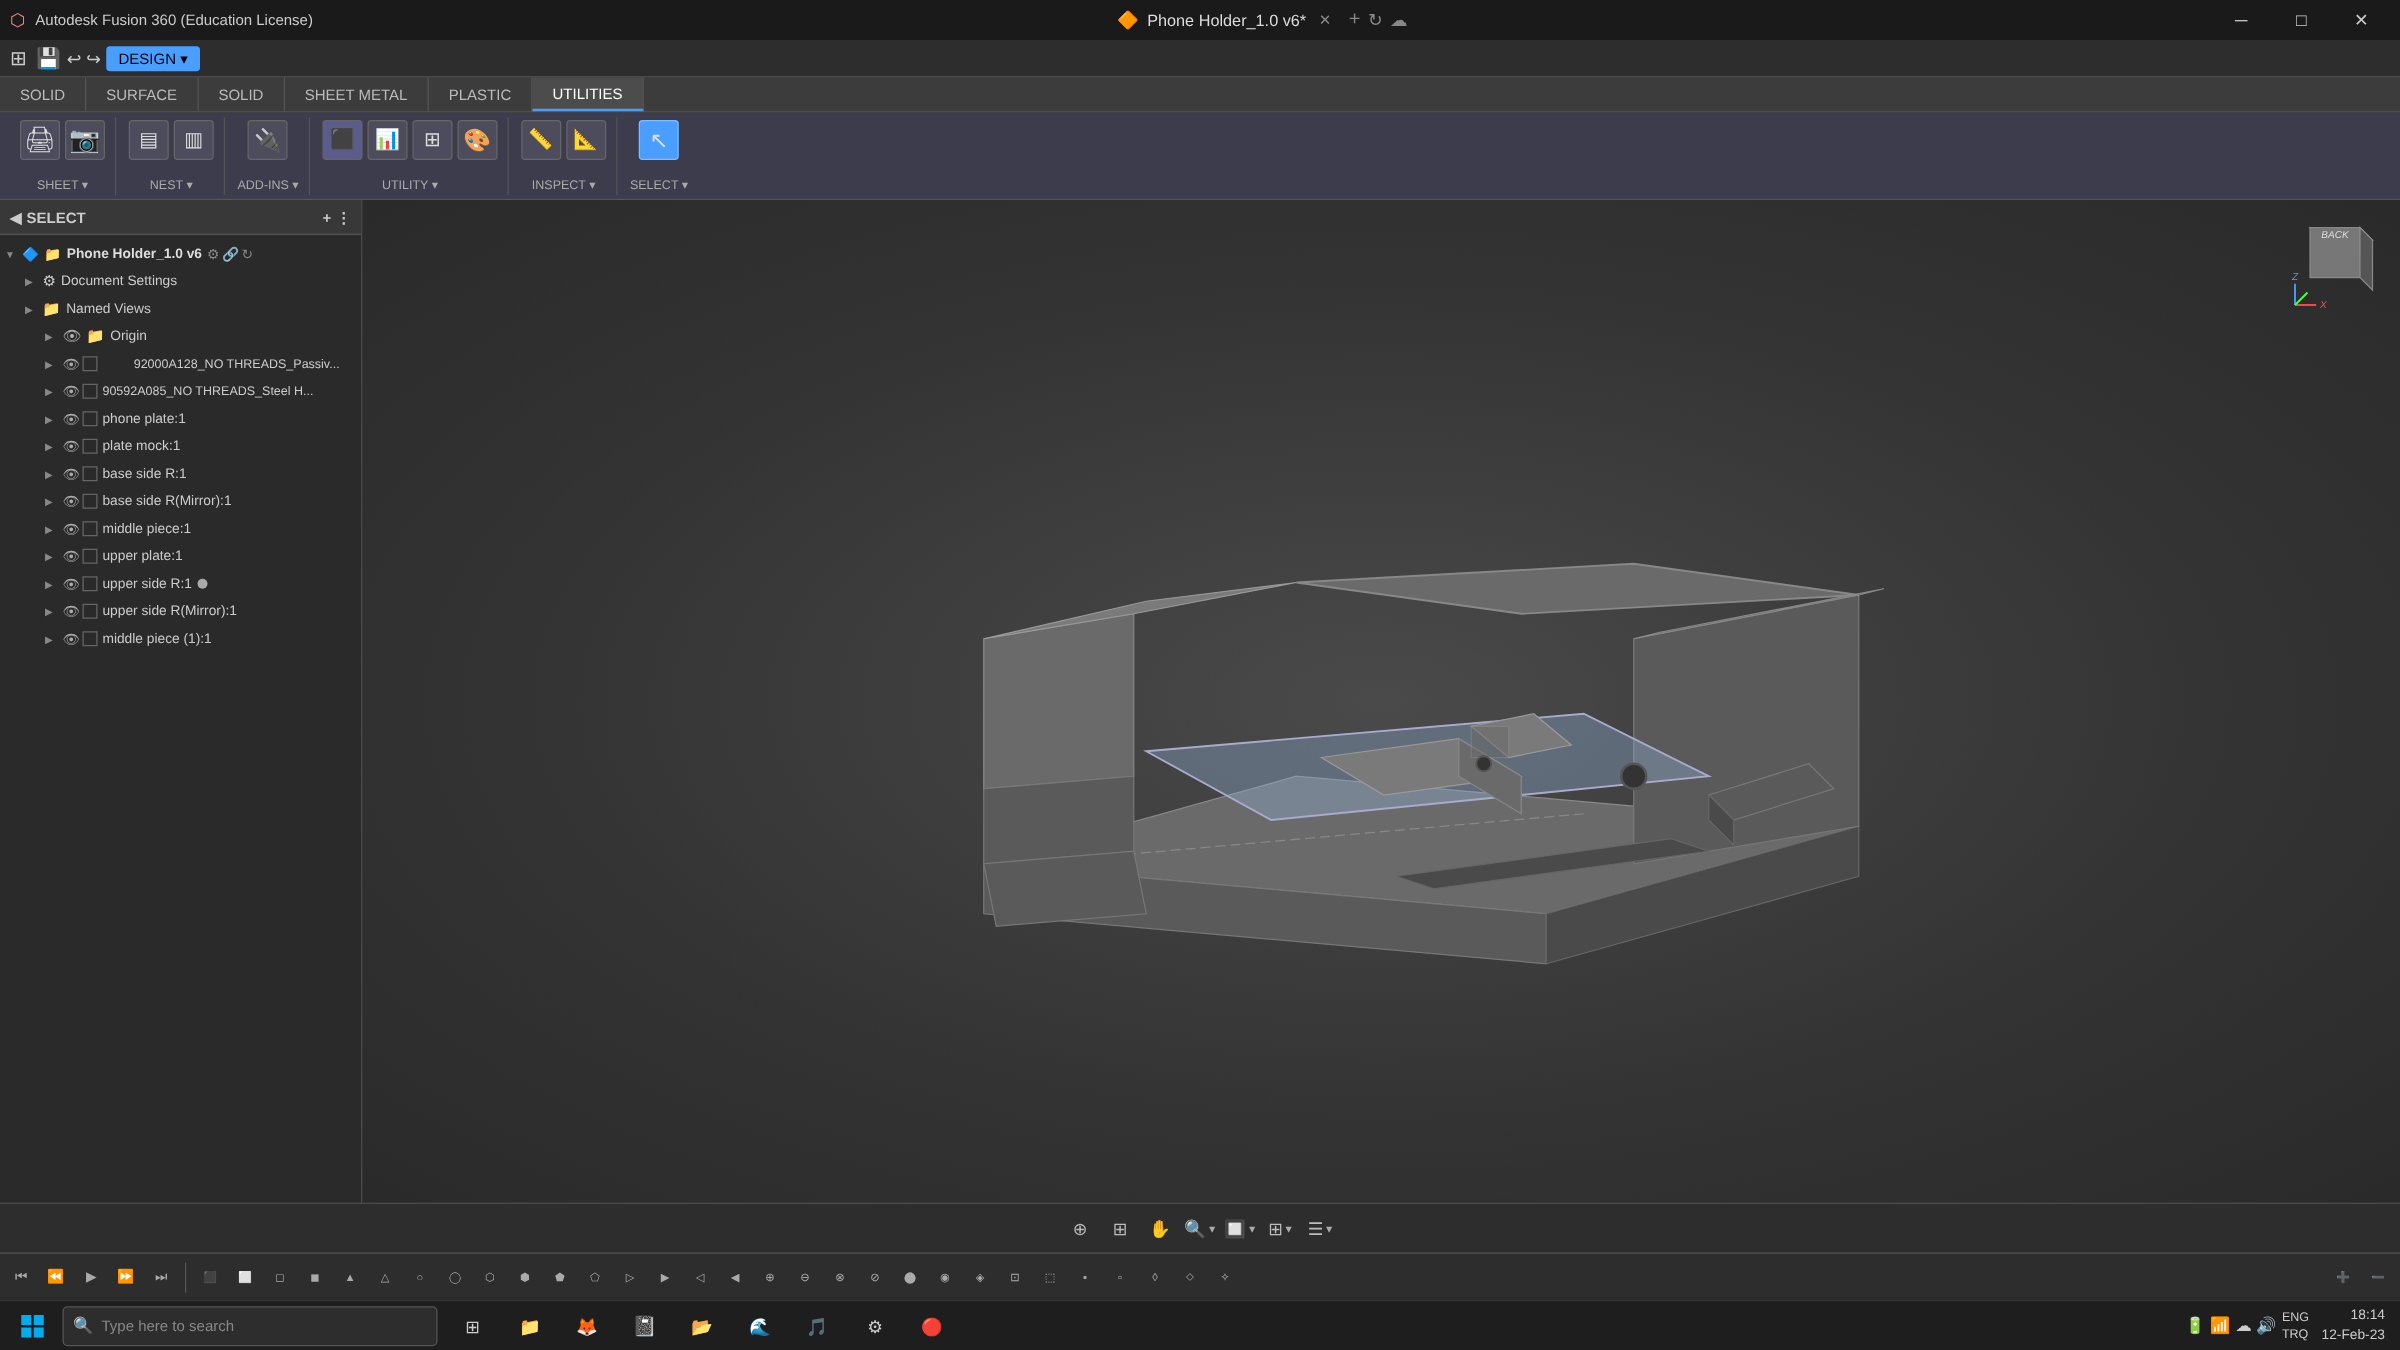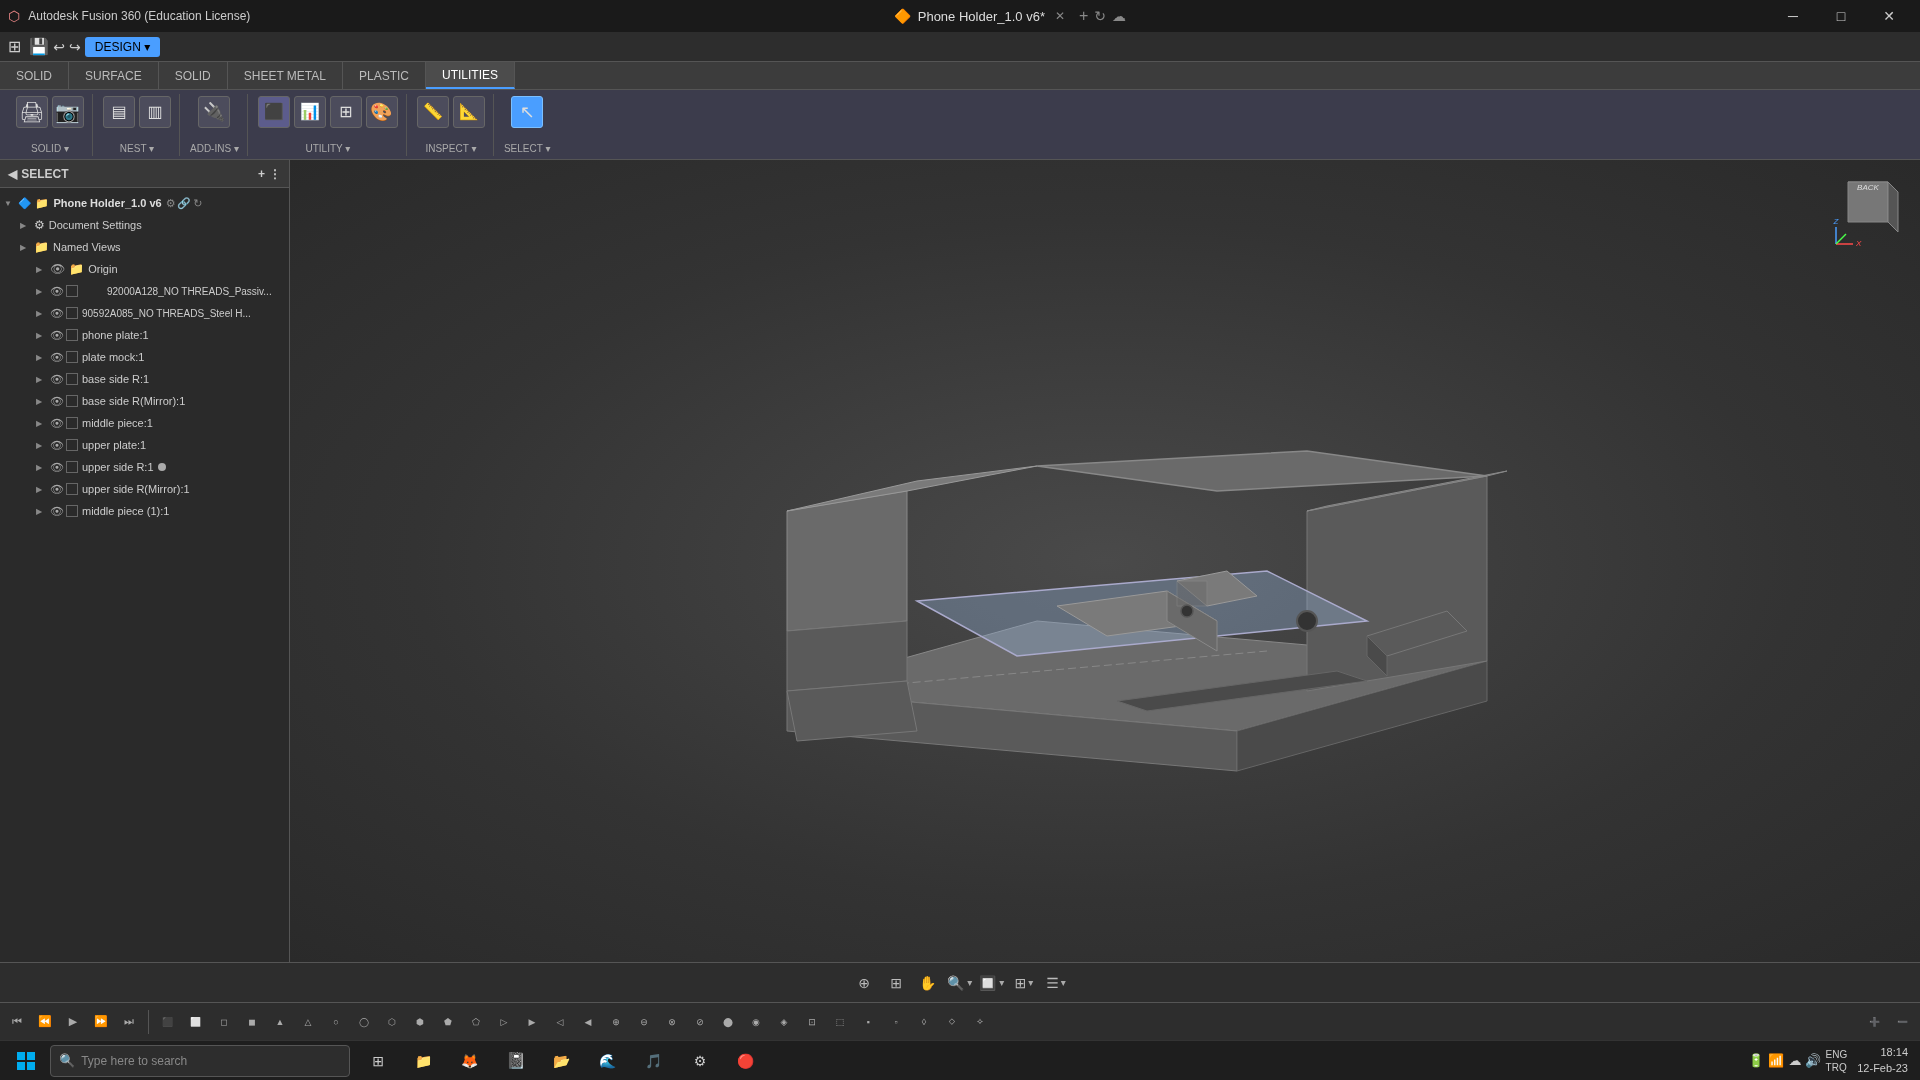--- a/index.html
+++ b/index.html
@@ -311,21 +311,21 @@
   <div class="tab active">UTILITIES</div>
 </div>
 
 <div id="toolbar-icons">
 
   <div class="toolbar-group">
     <div class="toolbar-group-icons">
       <div class="toolbar-icon" style="font-size:20px;">🖨</div>
       <div class="toolbar-icon" style="font-size:20px;">📷</div>
     </div>
-    <div class="toolbar-label">SOLID ▾</div>
+    <div class="toolbar-label">SHEET ▾</div>
   </div>
 
   <div class="toolbar-group">
     <div class="toolbar-group-icons">
       <div class="toolbar-icon">▤</div>
       <div class="toolbar-icon">▥</div>
     </div>
     <div class="toolbar-label">NEST ▾</div>
   </div>
 

